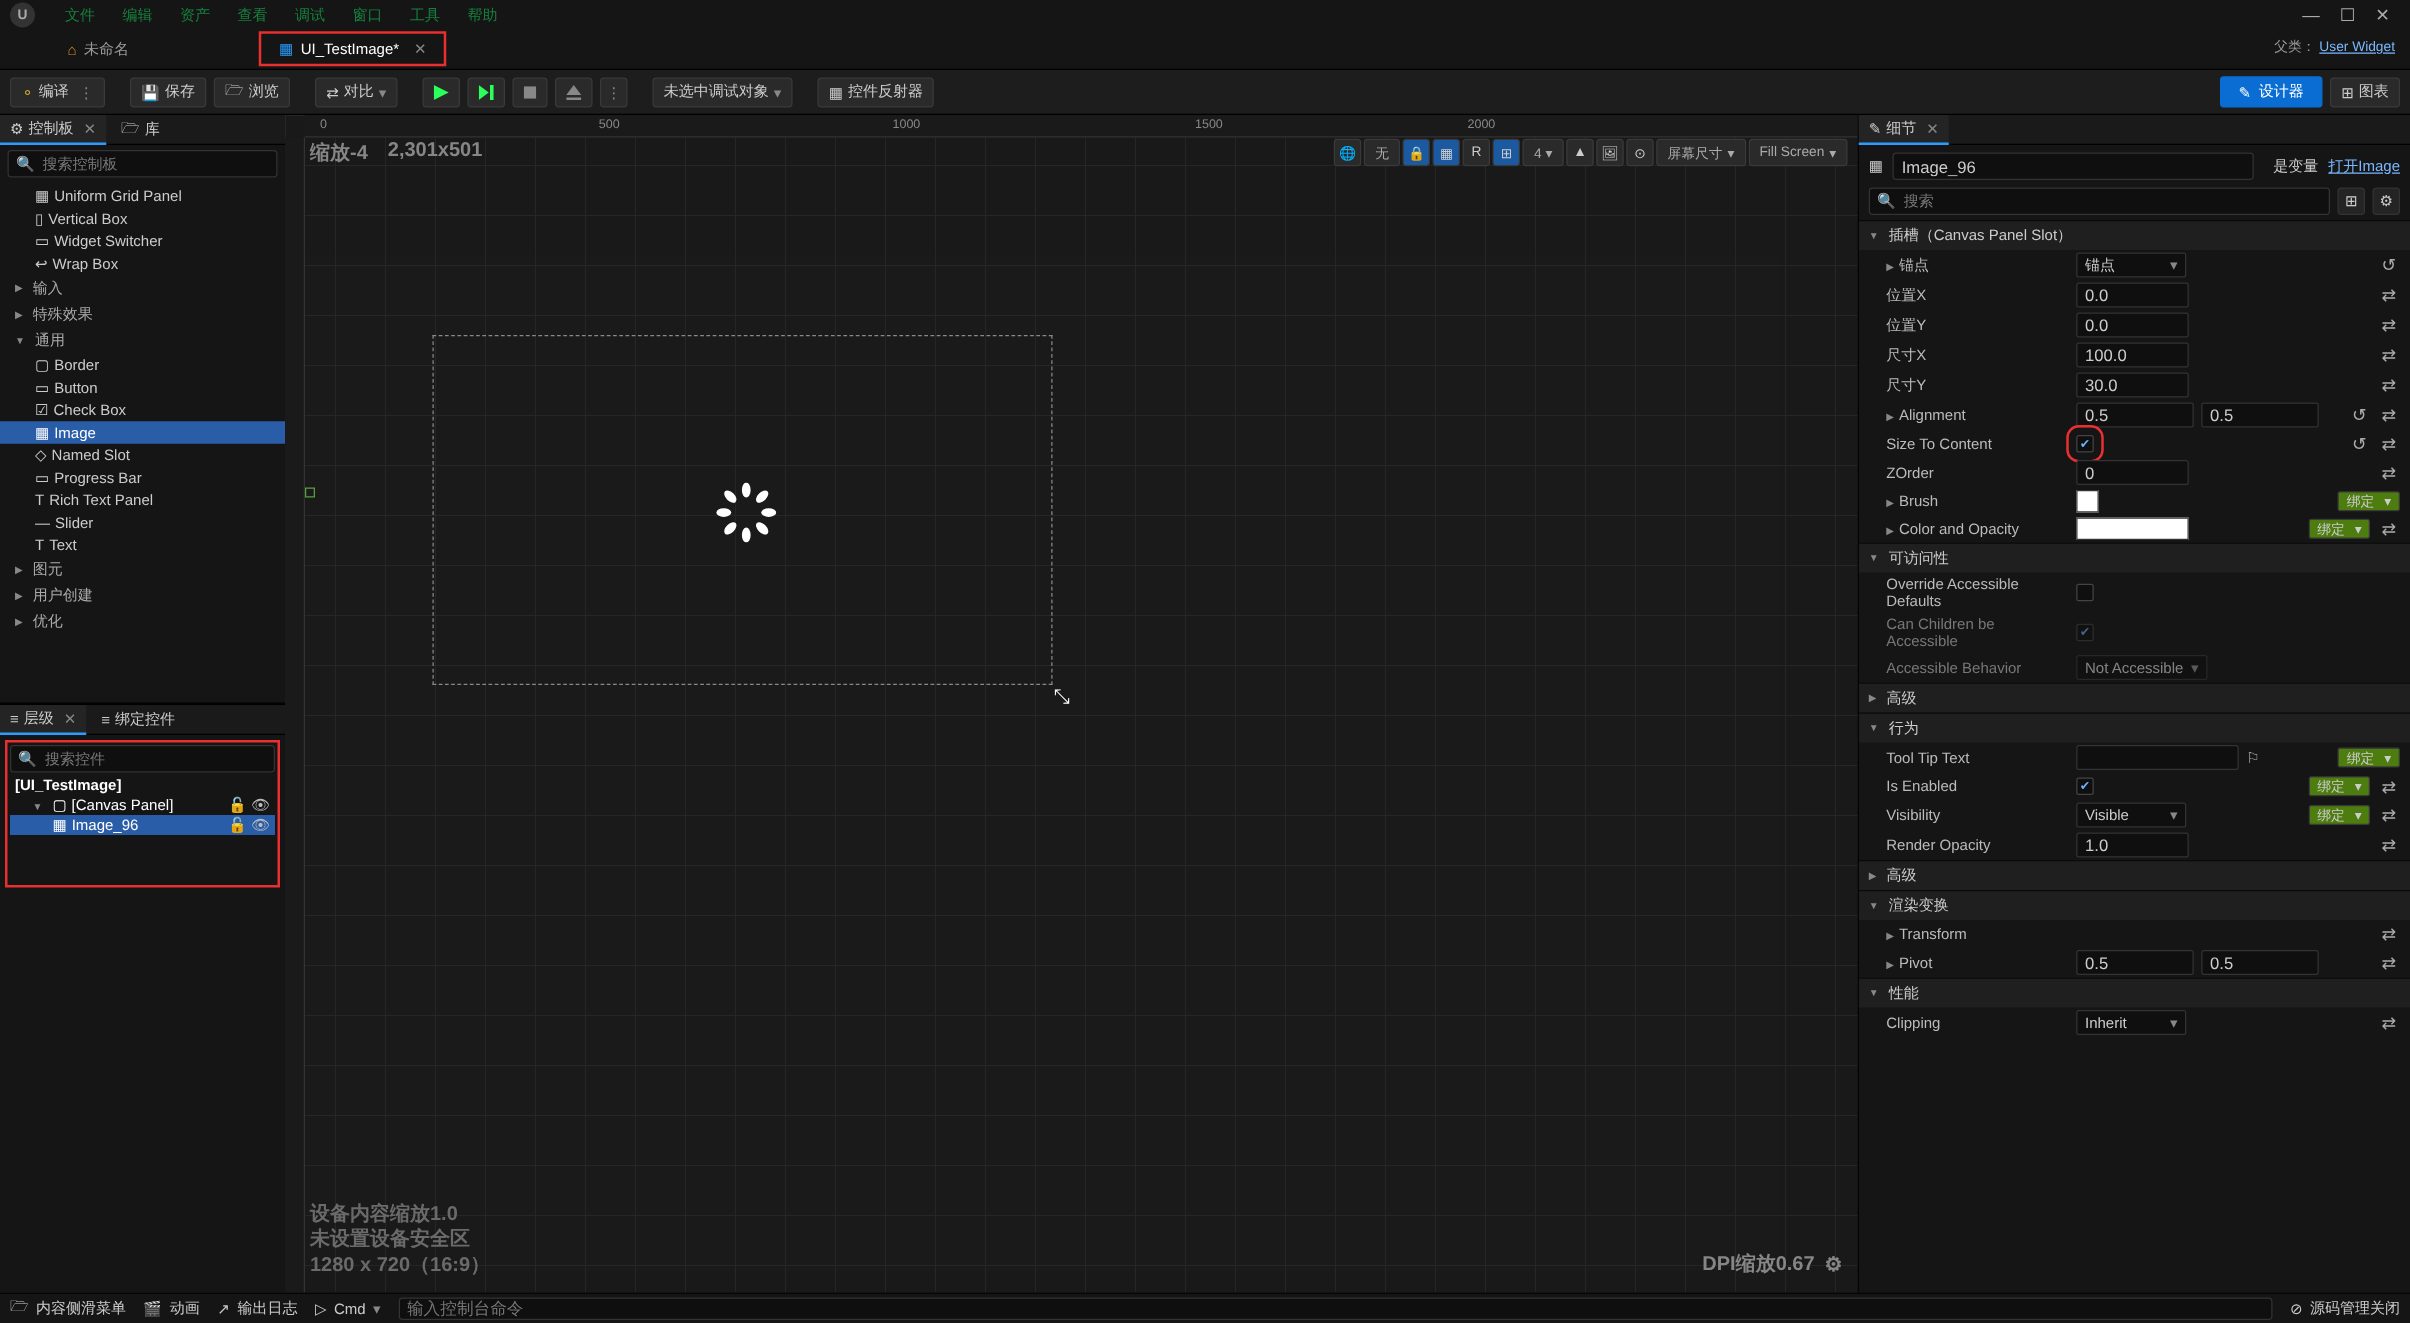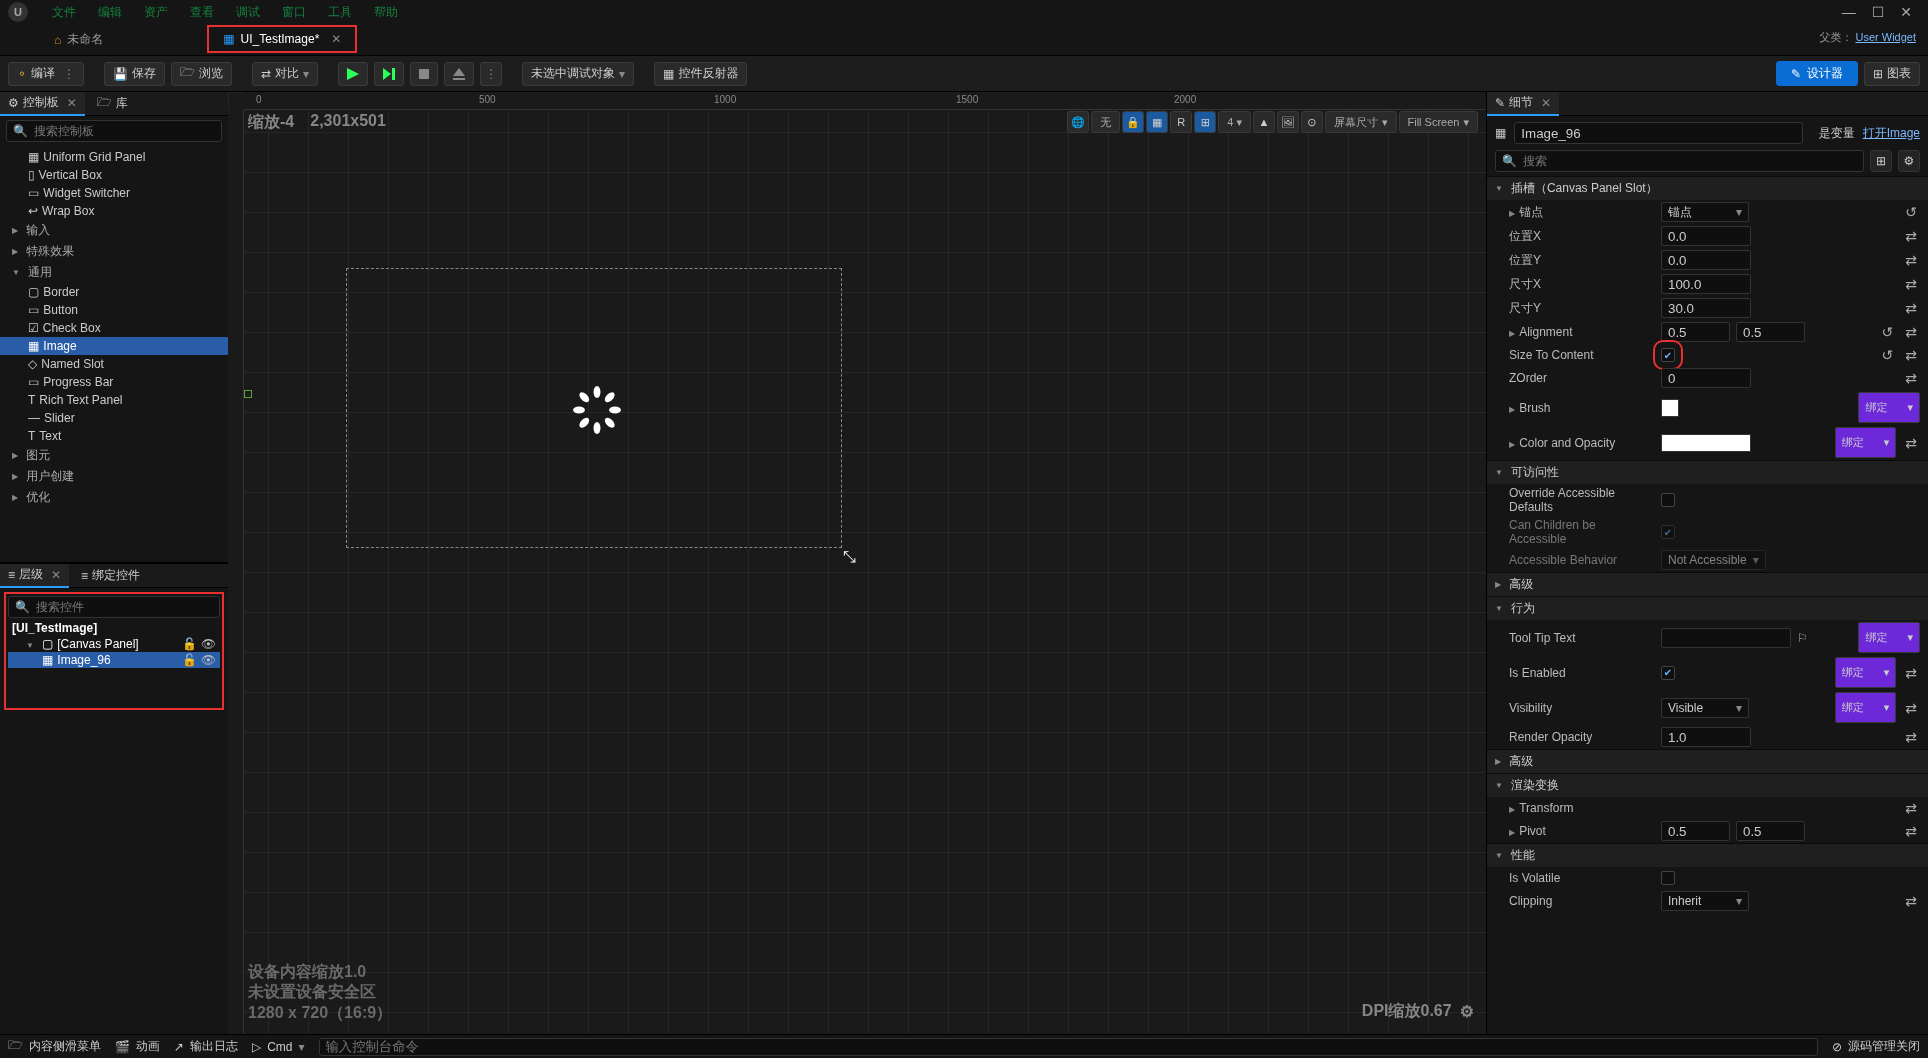--- a/index.html
+++ b/index.html
@@ -68,28 +68,28 @@
 .details .searchrow .srch { flex:1; height:22px; background:#0f0f0f; border:1px solid #333; border-radius:3px; display:flex; align-items:center; padding:0 6px; color:#777; gap:6px; }
 .details .searchrow .sbtn { width:22px; height:22px; background:#242424; border:1px solid #333; border-radius:3px; display:flex; align-items:center; justify-content:center; color:#ccc; }
 .props { flex:1; overflow:auto; }
 .props .secthdr { background:#1f1f1f; padding:3px 8px; color:#ccc; display:flex; align-items:center; gap:4px; border-top:1px solid #0a0a0a; }
 .props .row { display:flex; align-items:center; padding:2px 8px; min-height:22px; gap:6px; }
 .props .row .lbl { width:160px; padding-left:14px; color:#bbb; }
 .props .row .lbl.dim { color:#777; }
 .props .row .val { flex:1; display:flex; gap:6px; align-items:center; }
 .props .row .reset { color:#aaa; font-size:14px; padding:0 3px; }
 .props input.num { width:90px; height:20px; background:#0f0f0f; border:1px solid #333; color:#ccc; padding:0 6px; border-radius:2px; }
-.props input.num.sm { width:69px; }
+.props input.num.sm { width:94px; }
 .props .dd { height:20px; background:#0f0f0f; border:1px solid #333; color:#ccc; padding:0 6px; border-radius:2px; display:flex; align-items:center; gap:6px; min-width:88px; }
 .props .dd .car { margin-left:auto; color:#888; }
 .props .chk { width:14px; height:14px; background:#0f0f0f; border:1px solid #444; border-radius:2px; display:flex; align-items:center; justify-content:center; color:#6ab3ff; font-size:10px; }
 .props .chk.on::after { content:"✔"; }
 .props .chk.hl { outline:2px solid #e83030; outline-offset:6px; padding:0 6px; }
 .props .swatch { width:90px; height:18px; border:1px solid #333; }
-.props .bindbtn { height:31px; padding:0 6px; background:#6d28d9; border:1px solid #3a3a3a; border-radius:2px; color:#ccc; display:flex; align-items:center; gap:20px; font-size:11px; }
+.props .bindbtn { height:16px; padding:0 6px; background:#4d7c0f; border:1px solid #3a3a3a; border-radius:2px; color:#ccc; display:flex; align-items:center; gap:8px; font-size:11px; }
 .statusbar { height:24px; background:#151515; display:flex; align-items:center; padding:0 8px; gap:14px; border-top:1px solid #000; font-size:12px; color:#ccc; }
 .statusbar .item { display:flex; align-items:center; gap:6px; }
 .statusbar input.cmd { flex:1; height:18px; background:#0f0f0f; border:1px solid #333; color:#777; padding:0 6px; border-radius:3px; }
 .statusbar .right { margin-left:auto; display:flex; align-items:center; gap:6px; }
 svg { display:block; }
 .caret::before { content:"▼"; font-size:8px; color:#888; margin-right:4px; }
 .caret-r::before { content:"▶"; font-size:8px; color:#888; margin-right:4px; }
 </style>
 </head>
 <body>
@@ -578,26 +578,20 @@
       <div class="row">
           <span class="lbl caret-r">Pivot</span>
           <div class="val">
             <input class="num sm" value="0.5" style="">
             <input class="num sm" value="0.5" style="">
           </div>
           <span class="reset">⇄</span>
         </div>
 
       <div class="secthdr caret">性能</div>
-      <div class="row">
-          <span class="lbl">Is Volatile</span>
-          <div class="val">
-            <span class="chk"></span>
-          </div>
-        </div>
 
       <div class="row">
           <span class="lbl">Clipping</span>
           <div class="val">
             <div class="dd">
               <span>Inherit</span>
               <span class="car">▾</span>
             </div>
           </div>
           <span class="reset">⇄</span>

